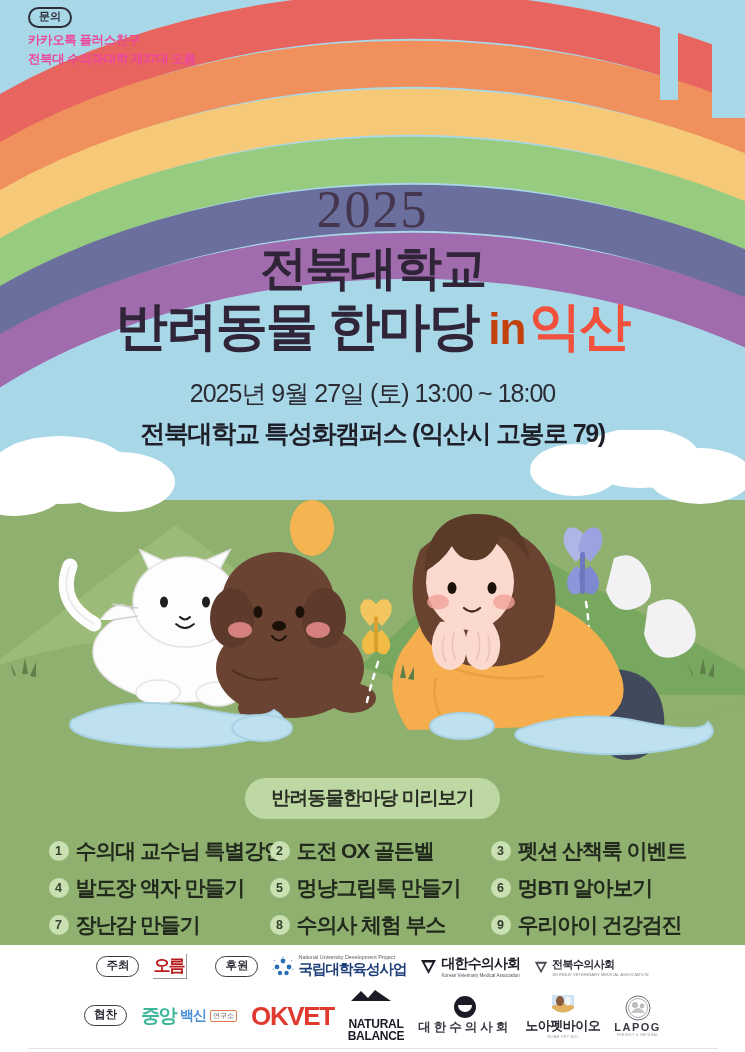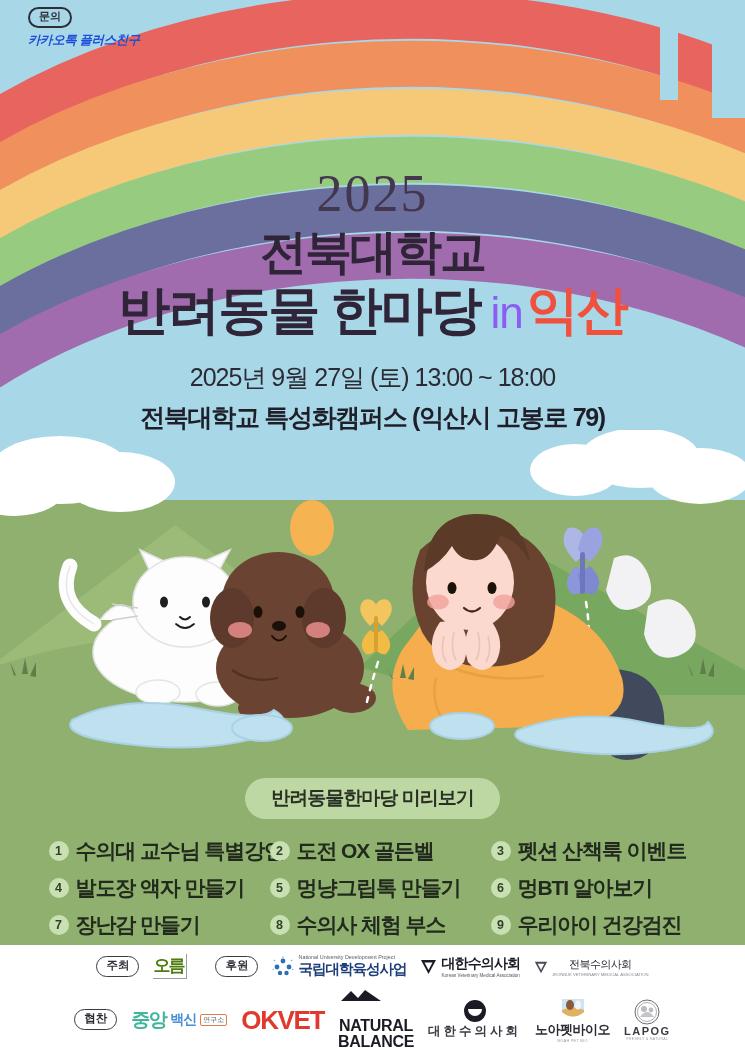--- a/index.html
+++ b/index.html
@@ -14,35 +14,35 @@
   
   .sky { position:absolute; left:0; top:0; width:745px; height:500px; background:#a8d8e8; overflow:hidden; }
   .rainbow-svg { position:absolute; left:0; top:0; }
 
   
   .contact-block { position:absolute; left:28px; top:6px; z-index:30; }
   .contact-pill {
     display:inline-block; border:2px solid #2e2e3a; border-radius:20px;
     padding:1px 9px 2px; font-size:11px; font-weight:bold; color:#2e2e3a; line-height:1.25;
   }
-  .contact-line { font-size:12.5px; font-weight:bold; color:#1d4ed8; line-height:1.5; letter-spacing:-0.4px; margin-top:3px;font-style:italic; }
-
-  
-  .title-wrap { position:absolute; left:0; top:168px; width:745px; text-align:center; z-index:25; }
+  .contact-line { font-size:12.5px; font-weight:bold; color:#ec4899; line-height:1.5; letter-spacing:-0.4px; margin-top:3px; }
+
+  
+  .title-wrap { position:absolute; left:0; top:184px; width:745px; text-align:center; z-index:25; }
   .t-year {
     font-family:"Liberation Serif","DejaVu Serif",serif;
     font-size:52px; color:#45364f; letter-spacing:2px; line-height:1.0;
   }
   .t-univ {
     font-size:47px; font-weight:bold; color:#2f2438; letter-spacing:-2px;
     line-height:1.12; margin-top:6px;
   }
   .t-main { margin-top:2px; line-height:1.12; white-space:nowrap; }
   .t-main .ko { font-size:52px; font-weight:bold; color:#2f2438; letter-spacing:-2px; }
-  .t-main .in { font-size:44px; font-weight:normal; color:#8b5cf6; letter-spacing:-1px; margin:0 4px 0 10px; }
+  .t-main .in { font-size:44px; font-weight:bold; color:#c2410c; letter-spacing:-1px; margin:0 4px 0 10px; }
   .t-main .city { font-size:52px; font-weight:bold; color:#f0503c; letter-spacing:-2px; }
 
   .t-date { font-size:25px; color:#2b2b34; letter-spacing:-1px; margin-top:22px; line-height:1.3; }
   .t-venue { font-size:25px; font-weight:bold; color:#1f1f29; letter-spacing:-1.3px; margin-top:8px; line-height:1.3; }
 
   
   .scene { position:absolute; left:0; top:430px; width:745px; height:515px; overflow:hidden; }
 
   
   .program { position:absolute; left:0; top:778px; width:745px; z-index:24; }
@@ -73,32 +73,32 @@
     border:1.4px solid #3b3b46; border-radius:14px; padding:2px 9px 3px;
     font-size:11.5px; font-weight:bold; color:#2c2c36; white-space:nowrap; line-height:1.2;
   }
   .org-text { font-size:11.5px; font-weight:bold; color:#24242c; line-height:1.45; letter-spacing:-0.3px; text-align:center; }
   .logo { display:flex; align-items:center; gap:4px; }
   .logo-stack { display:flex; flex-direction:column; justify-content:center; }
   .sep { width:690px; height:1px; background:#e4e4e4; margin:0 auto; }
 
   
   .lg-oreum { display:flex; align-items:center; gap:2px; }
-  .lg-oreum .mark { font-size:17px; font-weight:bold; color:#4d7c0f; letter-spacing:-2px; border-right:1.3px solid #9a9aa2; border-bottom:1.3px solid #9a9aa2; padding:0 3px 1px 0; }
+  .lg-oreum .mark { font-size:17px; font-weight:bold; color:#b91c1c; letter-spacing:-2px; border-right:1.3px solid #9a9aa2; border-bottom:1.3px solid #9a9aa2; padding:0 3px 1px 0; }
   .lg-nudp .en { font-size:5.4px; color:#5a5a66; letter-spacing:0px; }
   .lg-nudp .ko { font-size:14.5px; font-weight:bold; color:#1f3f7a; letter-spacing:-1px; }
   .lg-kvma .ko { font-size:14px; font-weight:bold; color:#1b1b26; letter-spacing:-0.9px; }
   .lg-kvma .en { font-size:4.6px; color:#555560; }
-  .lg-jvma .ko { font-size:11px; font-weight:normal; color:#2a2a34; letter-spacing:-0.6px;text-align:center; }
+  .lg-jvma .ko { font-size:11px; font-weight:bold; color:#2a2a34; letter-spacing:-0.6px; }
   .lg-jvma .en { font-size:4.2px; color:#8a8a94; }
   .lg-cavac .a { font-size:19px; font-weight:bold; color:#3fb59b; letter-spacing:-1.5px; }
   .lg-cavac .b { font-size:14px; font-weight:bold; color:#4a8fd6; letter-spacing:-1px; }
   .lg-cavac .c { font-size:7px; color:#555; border:1px solid #e07a4a; border-radius:2px; padding:0 2px; }
   .lg-okvet { font-size:26px; font-weight:bold; color:#e03a2f; letter-spacing:-1.4px; line-height:1; }
-  .lg-nb { font-size:16px; font-weight:bold; color:#1b1b26; line-height:1.02; letter-spacing:-0.3px; text-align:center;margin-top:16px; }
+  .lg-nb { font-size:12px; font-weight:bold; color:#1b1b26; line-height:1.02; letter-spacing:-0.3px; text-align:center;margin-top:16px; }
   .lg-jib { font-size:12.5px; font-weight:bold; color:#3a3a44; letter-spacing:3px; }
   .lg-noah .ko { font-size:13px; font-weight:bold; color:#2a2a34; letter-spacing:-0.5px; }
   .lg-noah .en { font-size:3.8px; color:#9a9aa4; letter-spacing:0.3px; }
   .lg-lapog .ko { font-size:11px; font-weight:bold; color:#3a3a44; letter-spacing:1.5px; }
   .lg-lapog .en { font-size:3.4px; color:#9a9aa4; letter-spacing:0.4px; }
 </style>
 </head>
 <body>
 
 <div id="poster">
@@ -124,20 +124,21 @@
             <path d="M-210,670 A620,420 0 0 1 1010,570" stroke="#a06cae" stroke-width="46"></path>
           </g>
         </g>
       </g>
     </svg>
   </div>
 
   <div class="contact-block">
     <div class="contact-pill">문의</div>
     <div class="contact-line">카카오톡 플러스친구</div>
+    <div class="contact-line" style="margin-top:0">전북대 수의과대학 제37대 오름</div>
   </div>
 
   <div class="title-wrap">
     <div class="t-year">2025</div>
     <div class="t-univ">전북대학교</div>
     <div class="t-main">
       <span class="ko">반려동물 한마당</span><span class="in">in</span><span class="city">익산</span>
     </div>
     <div class="t-date">2025년 9월 27일 (토) 13:00 ~ 18:00</div>
     <div class="t-venue">전북대학교 특성화캠퍼스 (익산시 고봉로 79)</div>

